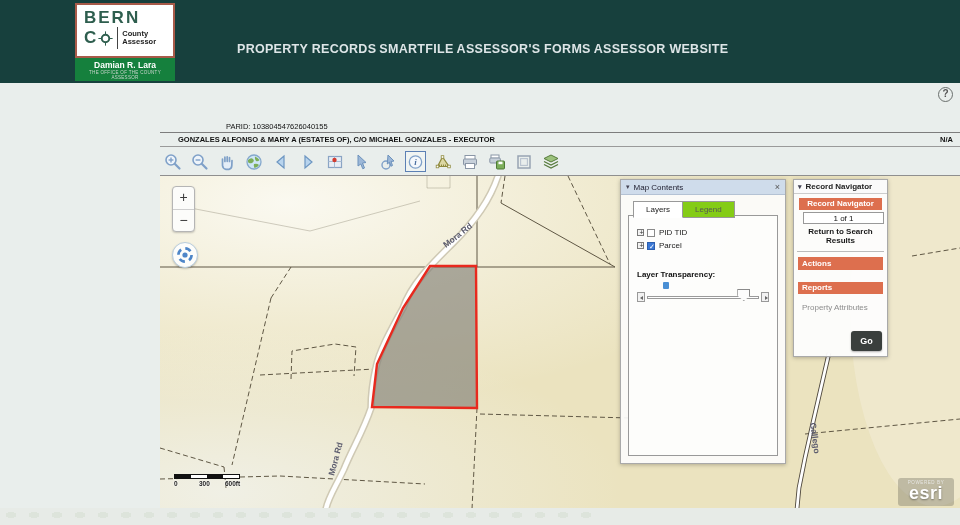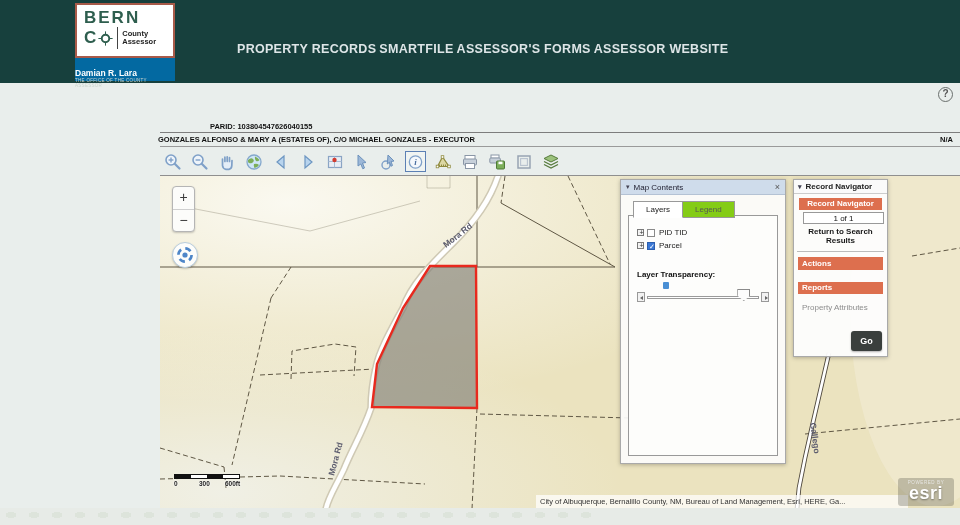--- a/index.html
+++ b/index.html
@@ -9,37 +9,37 @@
   
   .hdr { position:absolute; left:0; top:0; width:960px; height:83px; background:#17403d; }
   .logo { position:absolute; left:75px; top:3px; width:100px; height:78px; }
   .logo-top { height:55px; background:#fff; border:2px solid #a85a49; padding:4px 0 0 7px; }
   .logo-w1 { font-size:17px; font-weight:800; color:#2e5e4e; letter-spacing:2px; line-height:17px; }
   .logo-row2 { display:flex; align-items:center; height:24px; }
   .logo-w2 { font-size:17px; font-weight:800; color:#2e5e4e; letter-spacing:1px; }
   .zia { width:15px; height:15px; margin:0 3px 0 1px; }
   .logo-div { width:1px; height:22px; background:#444; margin:0 4px 0 1px; }
   .logo-sub { font-size:7.5px; color:#222; line-height:8.5px; font-weight:600; }
-  .logo-bot { height:23px; background:#0369a1; text-align:left; padding-top:10px; }
+  .logo-bot { height:23px; background:#15803d; text-align:center; padding-top:2px; }
   .logo-person { font-size:8.5px; font-weight:bold; color:#fff; line-height:10px; }
   .logo-tag { font-size:4.5px; color:#c9d4cd; letter-spacing:.3px; }
   .nav { position:absolute; left:237px; top:42px; display:flex; gap:3px; }
   .nav-item { color:#dde5e7; font-size:12.5px; font-weight:bold; letter-spacing:.3px; cursor:pointer; }
 
   .help { position:absolute; left:938px; top:87px; width:15px; height:15px; border:1.5px solid #6a6f6d; border-radius:50%; color:#555; font-size:10px; font-weight:bold; text-align:center; line-height:12px; }
 
   
   .sidebar { position:absolute; left:65px; top:122px; width:90px; background:#fff; border-top:1px solid #cfcfcf; }
   .side-item { height:19px; line-height:19px; padding-left:8px; font-size:7.5px; font-weight:bold; color:#1c3e78; border-bottom:1px solid #d6d6d6; background:#fff; cursor:pointer; white-space:nowrap; }
   .side-item.active { background:#dd6f4e; color:#fff; }
 
   
-  .parid { position:absolute; left:162px; top:122px; font-size:7.5px; font-weight:bold; color:#111;padding-left:48px; }
+  .parid { position:absolute; left:178px; top:122px; font-size:7.5px; font-weight:normal; color:#111;padding-left:48px; }
   .rule1 { position:absolute; left:160px; top:132px; width:800px; border-top:1px solid #7d7d7d; }
-  .owner { position:absolute; left:158px; top:135px; font-size:7.5px; font-weight:bold; color:#111; }
+  .owner { position:absolute; left:178px; top:135px; font-size:7.5px; font-weight:bold; color:#111; }
   .na { position:absolute; right:7px; top:135px; font-size:7.5px; font-weight:bold; color:#111; }
   .rule2 { position:absolute; left:160px; top:146px; width:800px; border-top:1px solid #9a9a9a; }
 
   
   .toolbar { position:absolute; left:162px; top:149px; height:25px; display:flex; align-items:center; gap:6px; }
   .tool { width:21px; height:21px; display:flex; align-items:center; justify-content:center; cursor:pointer; }
   .tool.selected { border:1px solid #5c80b4; background:rgba(255,255,255,.35); }
 
   
   .map { position:absolute; left:160px; top:175px; width:800px; height:333px; background:#ebe3bf; border-top:1px solid #8f8f8f; overflow:hidden; }
@@ -336,21 +336,20 @@
 
     <div class="scalebar">
       <div class="scale-strip"></div>
       <div class="scale-labels">
         <span style="left:0">0</span>
         <span style="left:25px">300</span>
         <span style="left:51px">600ft</span>
       </div>
     </div>
 
-    <div class="attrib">City of Albuquerque, Bernalillo County, NM, Bureau of Land Management, Esri, HERE, Ga...</div>
     <div class="esri">
       <div class="esri-pb">POWERED BY</div>
       <div class="esri-brand">esri</div>
     </div>
 
     <div class="mc">
       <div class="mc-hdr">
         <span class="tri">▾</span>
         <span>Map Contents</span>
         <span class="mc-close">×</span>

